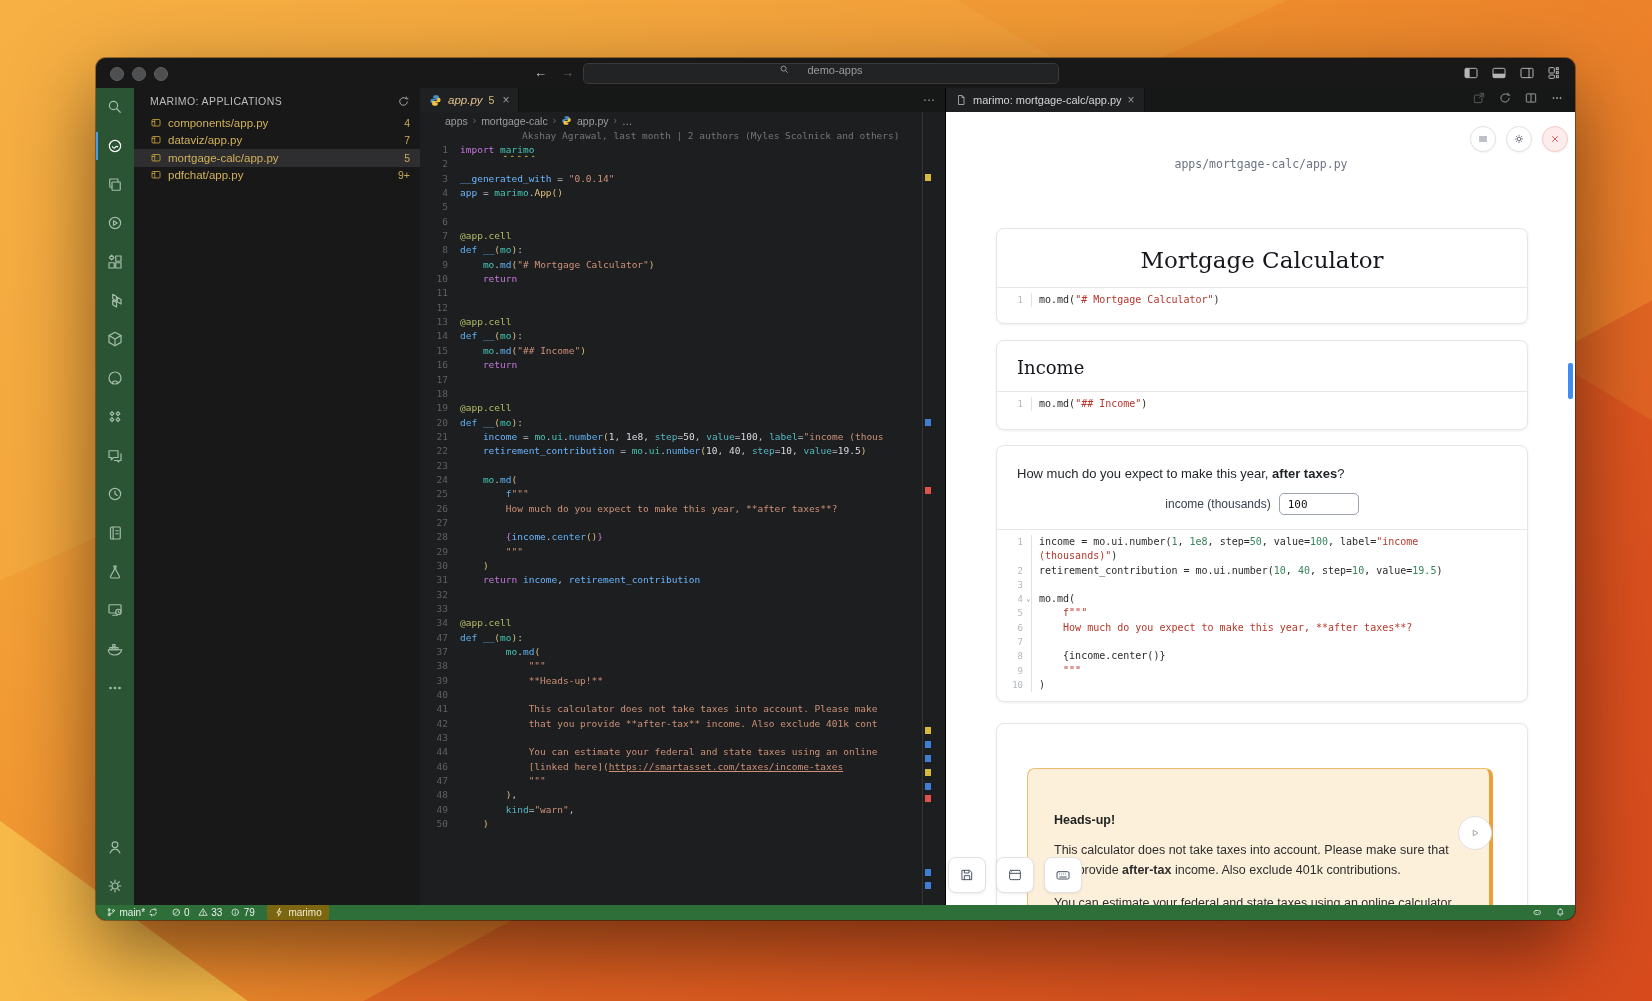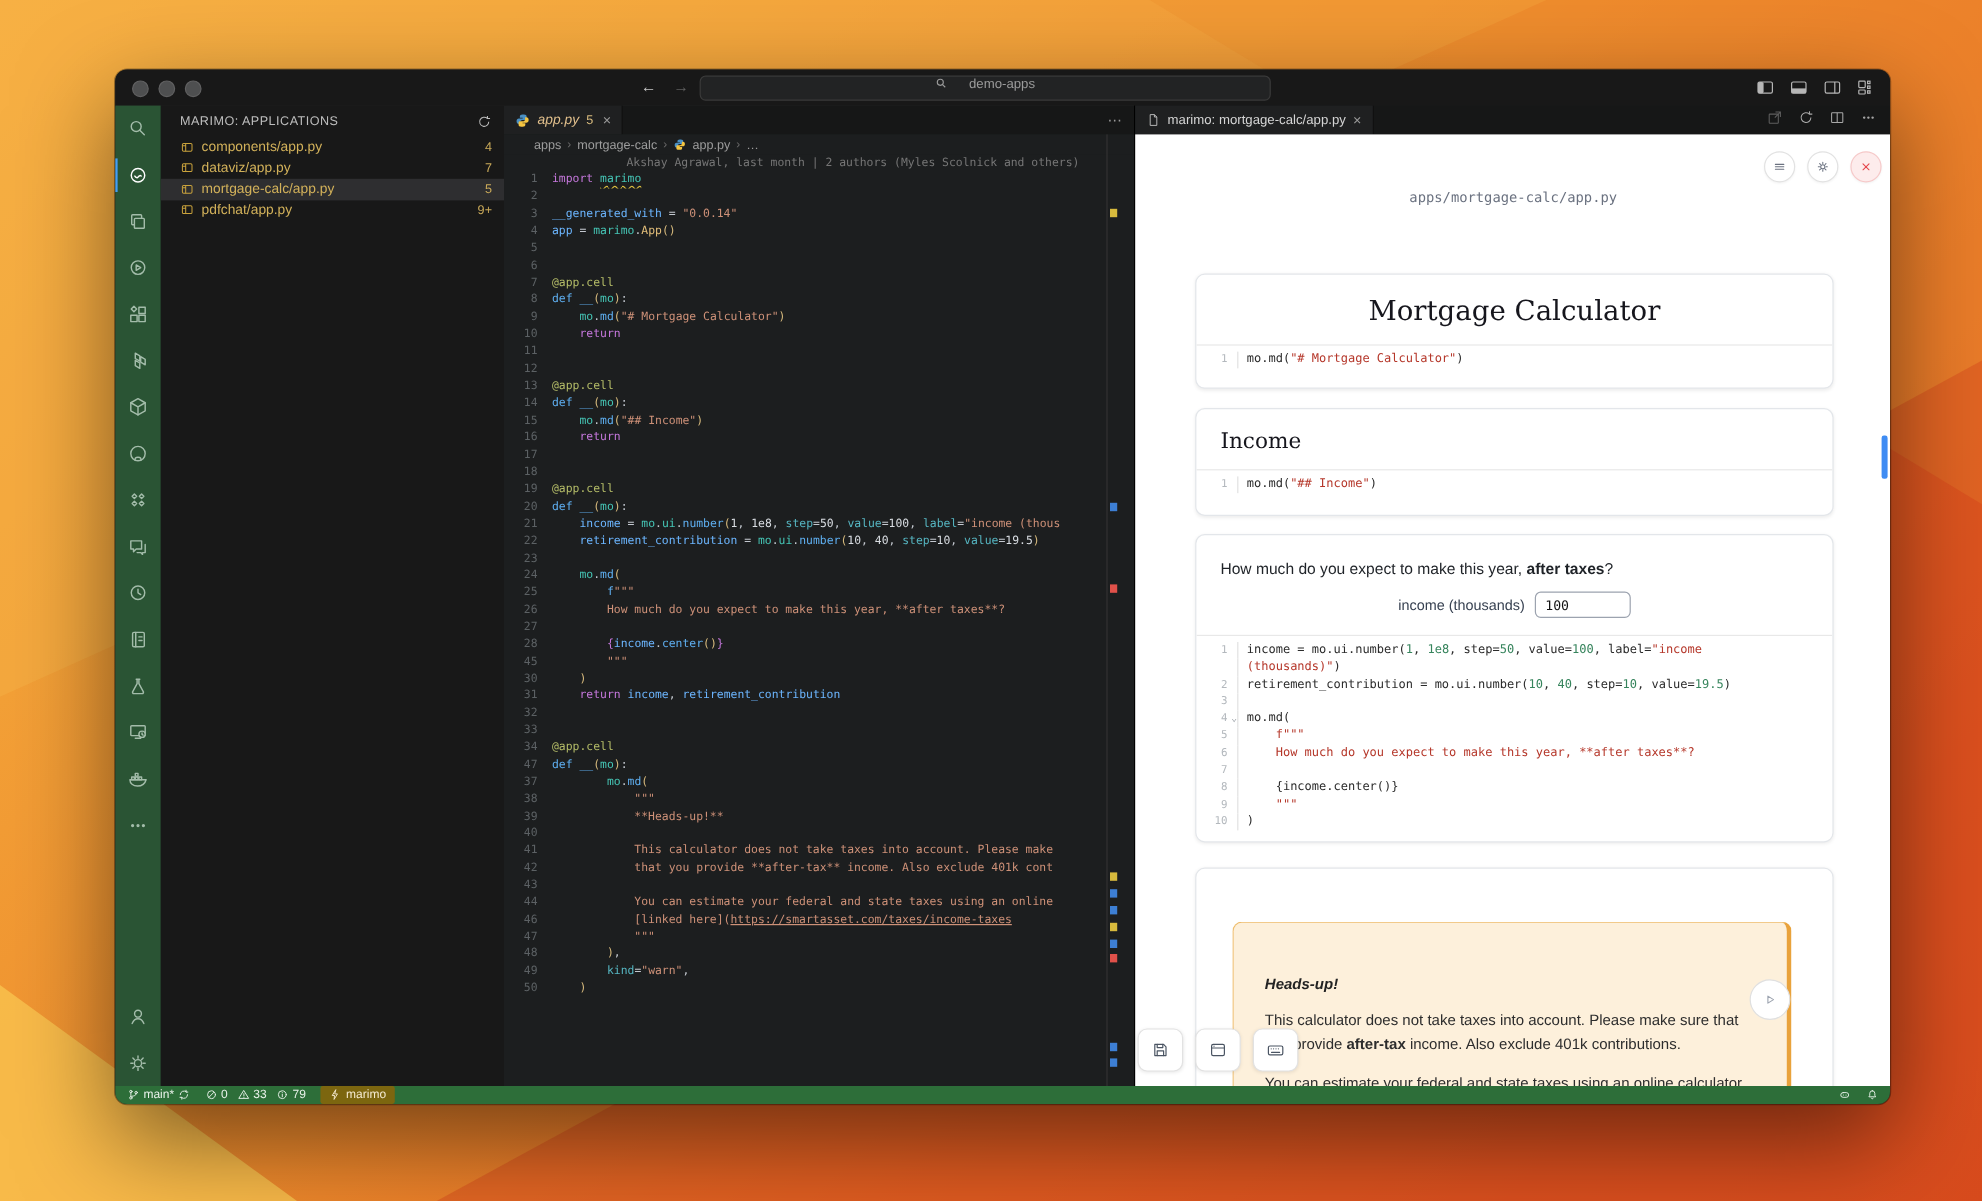--- a/index.html
+++ b/index.html
@@ -89,21 +89,21 @@
   .wl::before{content:"";position:absolute;left:34px;top:0;bottom:0;border-left:1px solid #e2e2e2;}
   .wv-d{color:#2b2b2b}.wv-s{color:#b5372a}.wv-n2{color:#36845c}
   .h-serif{font-family:"DejaVu Serif",serif;color:#16161d;font-weight:400;margin:0;}
   .q-text{font-size:13px;color:#1f2328;}
   .input-row{display:flex;align-items:center;justify-content:center;gap:8px;}
   .input-row label{font-size:12px;color:#374151;}
   .num-input{width:80px;height:22px;border:1px solid #9ca3af;border-radius:5px;font-family:"DejaVu Sans Mono",monospace;
     font-size:11px;color:#111;padding:0 8px;box-sizing:border-box;}
   .callout{position:absolute;left:30px;top:44px;width:466px;height:400px;background:#fdf0db;
     border:1px solid #eebd6d;border-right:4px solid #e9a23b;border-radius:8px;padding:40px 26px 0 26px;box-sizing:border-box;}
-  .callout .ctitle{font-size:12.5px;font-weight:bold;color:#232323;margin:4px 0 14px 0;font-style:italic;}
+  .callout .ctitle{font-size:12.5px;font-weight:bold;color:#232323;margin:4px 0 14px 0;}
   .callout p{font-size:12.5px;line-height:19.5px;color:#2d2d2d;margin:0 0 14px 0;}
   .float-btns{position:absolute;left:2px;top:745px;display:flex;gap:10px;}
   .fbtn{width:36px;height:34px;border-radius:8px;border:1px solid #e2e2e2;background:#fff;display:flex;align-items:center;justify-content:center;box-shadow:0 1px 3px rgba(0,0,0,.08);}
   .fbtn svg{width:16px;height:16px;stroke:#4b5563;fill:none;stroke-width:1.5;stroke-linejoin:round;stroke-linecap:round;}
   .runbtn{position:absolute;left:512px;top:704px;width:32px;height:32px;border-radius:50%;border:1px solid #e0e0e0;background:#fff;display:flex;align-items:center;justify-content:center;}
   .runbtn svg{width:14px;height:14px;stroke:#9ca3af;fill:none;stroke-width:1.6;stroke-linejoin:round;}
   .bluethumb{position:absolute;right:3px;top:251px;width:5px;height:36px;background:#3f8cf3;border-radius:2px;}
   
   .statusbar{position:absolute;left:0;right:0;bottom:0;height:15px;background:#2d6e39;display:flex;align-items:center;
     color:#e9f2ea;font-size:10px;padding:0 10px;gap:12px;}
@@ -382,21 +382,21 @@
           <div class="cl"><span class="ln">19</span><span class="tk-dec">@app.cell</span></div>
           <div class="cl"><span class="ln">20</span><span class="tk-kw2">def</span><span class="tk-pl"> </span><span class="tk-fn">__</span><span class="tk-par">(</span><span class="tk-obj">mo</span><span class="tk-par">)</span><span class="tk-pl">:</span></div>
           <div class="cl"><span class="ln">21</span><span class="tk-pl">    </span><span class="tk-var">income</span><span class="tk-pl"> = </span><span class="tk-obj">mo</span><span class="tk-pl">.</span><span class="tk-obj">ui</span><span class="tk-pl">.</span><span class="tk-fn">number</span><span class="tk-par">(</span><span class="tk-num">1</span><span class="tk-pl">, </span><span class="tk-num">1e8</span><span class="tk-pl">, </span><span class="tk-param">step</span><span class="tk-pl">=</span><span class="tk-num">50</span><span class="tk-pl">, </span><span class="tk-param">value</span><span class="tk-pl">=</span><span class="tk-num">100</span><span class="tk-pl">, </span><span class="tk-param">label</span><span class="tk-pl">=</span><span class="tk-str">"income (thous</span></div>
           <div class="cl"><span class="ln">22</span><span class="tk-pl">    </span><span class="tk-var">retirement_contribution</span><span class="tk-pl"> = </span><span class="tk-obj">mo</span><span class="tk-pl">.</span><span class="tk-obj">ui</span><span class="tk-pl">.</span><span class="tk-fn">number</span><span class="tk-par">(</span><span class="tk-num">10</span><span class="tk-pl">, </span><span class="tk-num">40</span><span class="tk-pl">, </span><span class="tk-param">step</span><span class="tk-pl">=</span><span class="tk-num">10</span><span class="tk-pl">, </span><span class="tk-param">value</span><span class="tk-pl">=</span><span class="tk-num">19.5</span><span class="tk-par">)</span></div>
           <div class="cl"><span class="ln">23</span></div>
           <div class="cl"><span class="ln">24</span><span class="tk-pl">    </span><span class="tk-obj">mo</span><span class="tk-pl">.</span><span class="tk-fn">md</span><span class="tk-par">(</span></div>
           <div class="cl"><span class="ln">25</span><span class="tk-pl">        </span><span class="tk-fs">f</span><span class="tk-str">"""</span></div>
           <div class="cl"><span class="ln">26</span><span class="tk-pl">        </span><span class="tk-str">How much do you expect to make this year, **after taxes**?</span></div>
           <div class="cl"><span class="ln">27</span></div>
           <div class="cl"><span class="ln">28</span><span class="tk-pl">        </span><span class="tk-brc">{</span><span class="tk-var">income</span><span class="tk-pl">.</span><span class="tk-fn">center</span><span class="tk-par">()</span><span class="tk-brc">}</span></div>
-          <div class="cl"><span class="ln">45</span><span class="tk-pl">        </span><span class="tk-str">"""</span></div>
+          <div class="cl"><span class="ln">29</span><span class="tk-pl">        </span><span class="tk-str">"""</span></div>
           <div class="cl"><span class="ln">30</span><span class="tk-pl">    </span><span class="tk-par">)</span></div>
           <div class="cl"><span class="ln">31</span><span class="tk-pl">    </span><span class="tk-kw">return</span><span class="tk-pl"> </span><span class="tk-var">income</span><span class="tk-pl">, </span><span class="tk-var">retirement_contribution</span></div>
           <div class="cl"><span class="ln">32</span></div>
           <div class="cl"><span class="ln">33</span></div>
           <div class="cl"><span class="ln">34</span><span class="tk-dec">@app.cell</span></div>
           <div class="cl"><span class="ln">47</span><span class="tk-kw2">def</span><span class="tk-pl"> </span><span class="tk-fn">__</span><span class="tk-par">(</span><span class="tk-obj">mo</span><span class="tk-par">)</span><span class="tk-pl">:</span></div>
           <div class="cl"><span class="ln">37</span><span class="tk-pl">        </span><span class="tk-obj">mo</span><span class="tk-pl">.</span><span class="tk-fn">md</span><span class="tk-par">(</span></div>
           <div class="cl"><span class="ln">38</span><span class="tk-pl">            </span><span class="tk-str">"""</span></div>
           <div class="cl"><span class="ln">39</span><span class="tk-pl">            </span><span class="tk-str">**Heads-up!**</span></div>
           <div class="cl"><span class="ln">40</span></div>

